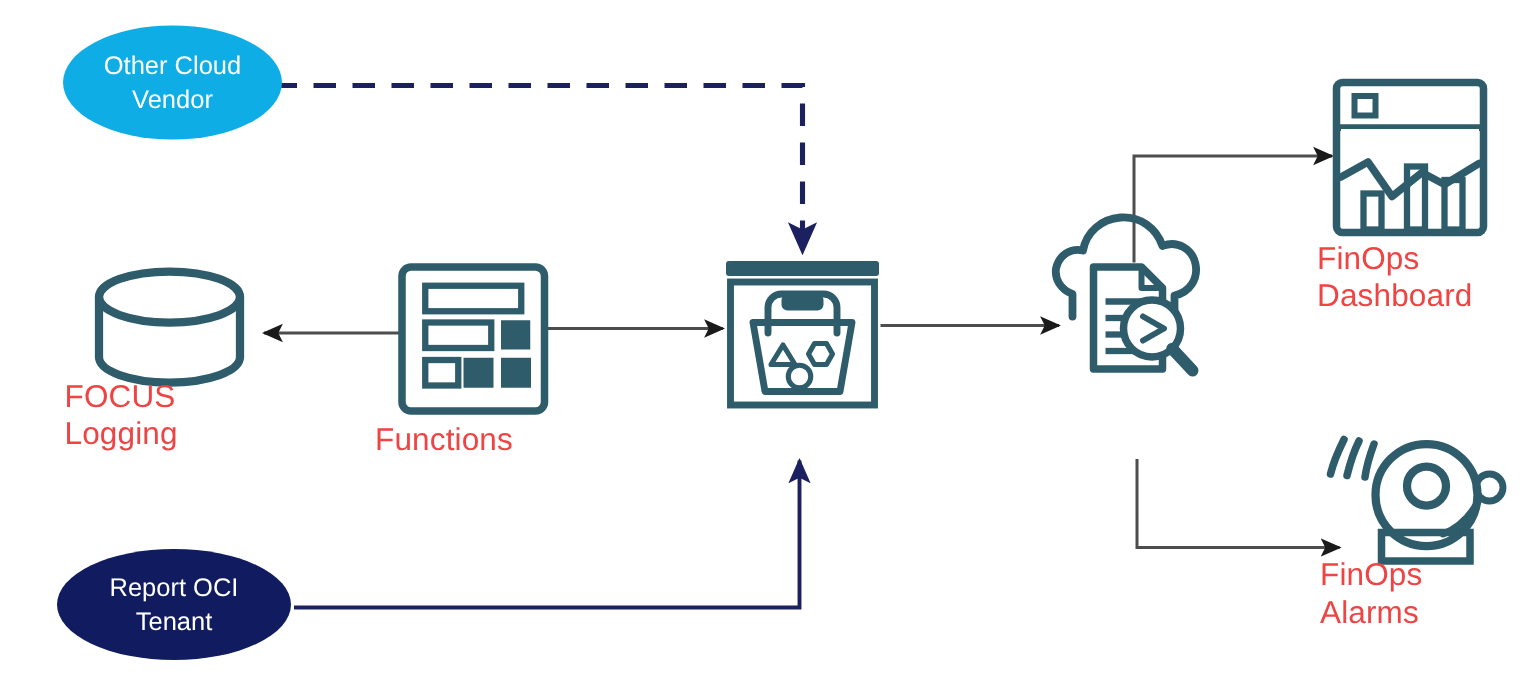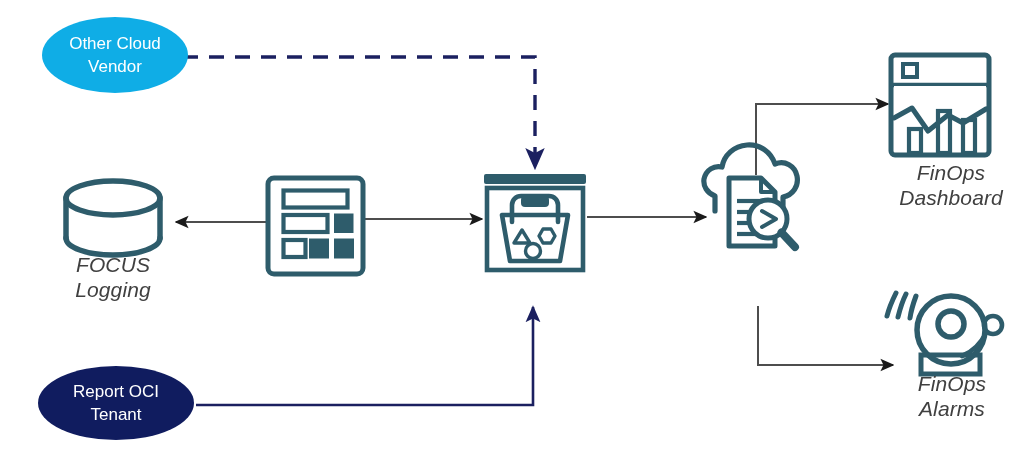--- a/index.html
+++ b/index.html
@@ -20,29 +20,27 @@
   }
   #diagram-svg {
     position: absolute;
     left: 0;
     top: 0;
     width: 1024px;
     height: 463px;
   }
   .node-label {
     position: absolute;
-    text-align: center;
-    color: #404040;
+    color: #ef4444;
     font-family: "Liberation Sans", sans-serif;
     font-size: 21px;
     line-height: 25px;
     letter-spacing: 0.1px;
     white-space: pre-line;
     pointer-events: none;
-    font-style: italic;
   }
   .ellipse-label {
     position: absolute;
     text-align: center;
     color: #ffffff;
     font-family: "Liberation Sans", sans-serif;
     font-size: 17px;
     line-height: 23px;
     white-space: pre-line;
     pointer-events: none;
@@ -186,20 +184,21 @@
 
   <div class="ellipse-label" style="left:35px; top:32px; width:160px;">Other  Cloud
 Vendor</div>
 
   <div class="ellipse-label" style="left:36px; top:380px; width:160px;">Report  OCI
 Tenant</div>
 
   <div class="node-label" style="left:43px; top:252px; width:140px;">FOCUS
 Logging</div>
 
+  <div class="node-label" style="left:250px; top:281px; width:131px;">Functions</div>
 
 
 
   <div class="node-label" style="left:878px; top:160px; width:146px;">FinOps
 Dashboard</div>
 
   <div class="node-label" style="left:880px; top:371px; width:144px;">FinOps
 Alarms</div>
 
   <div class="hit" style="left:42px; top:17px; width:146px; height:76px;"></div>

